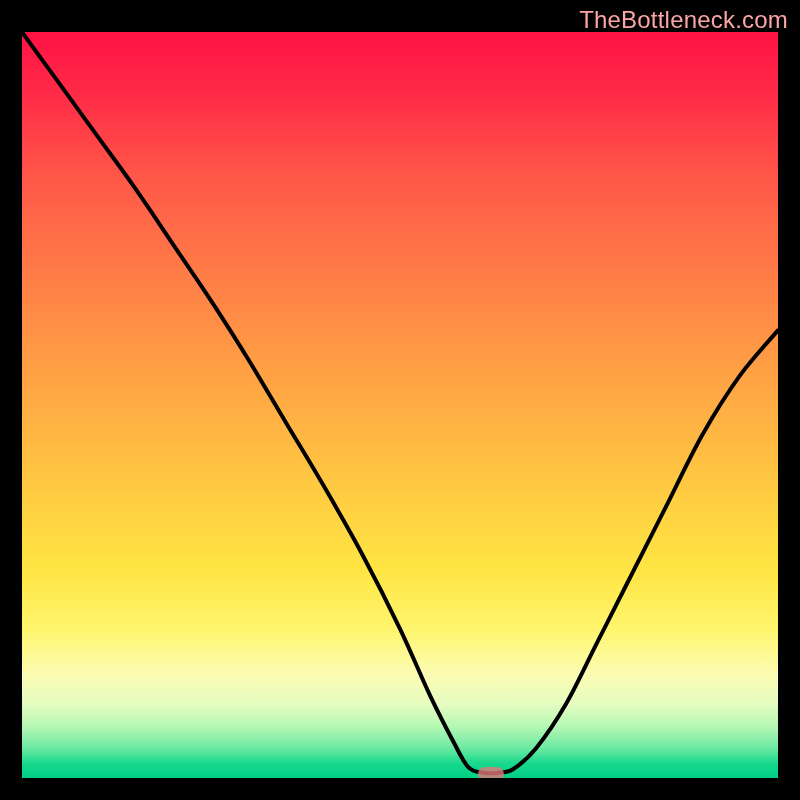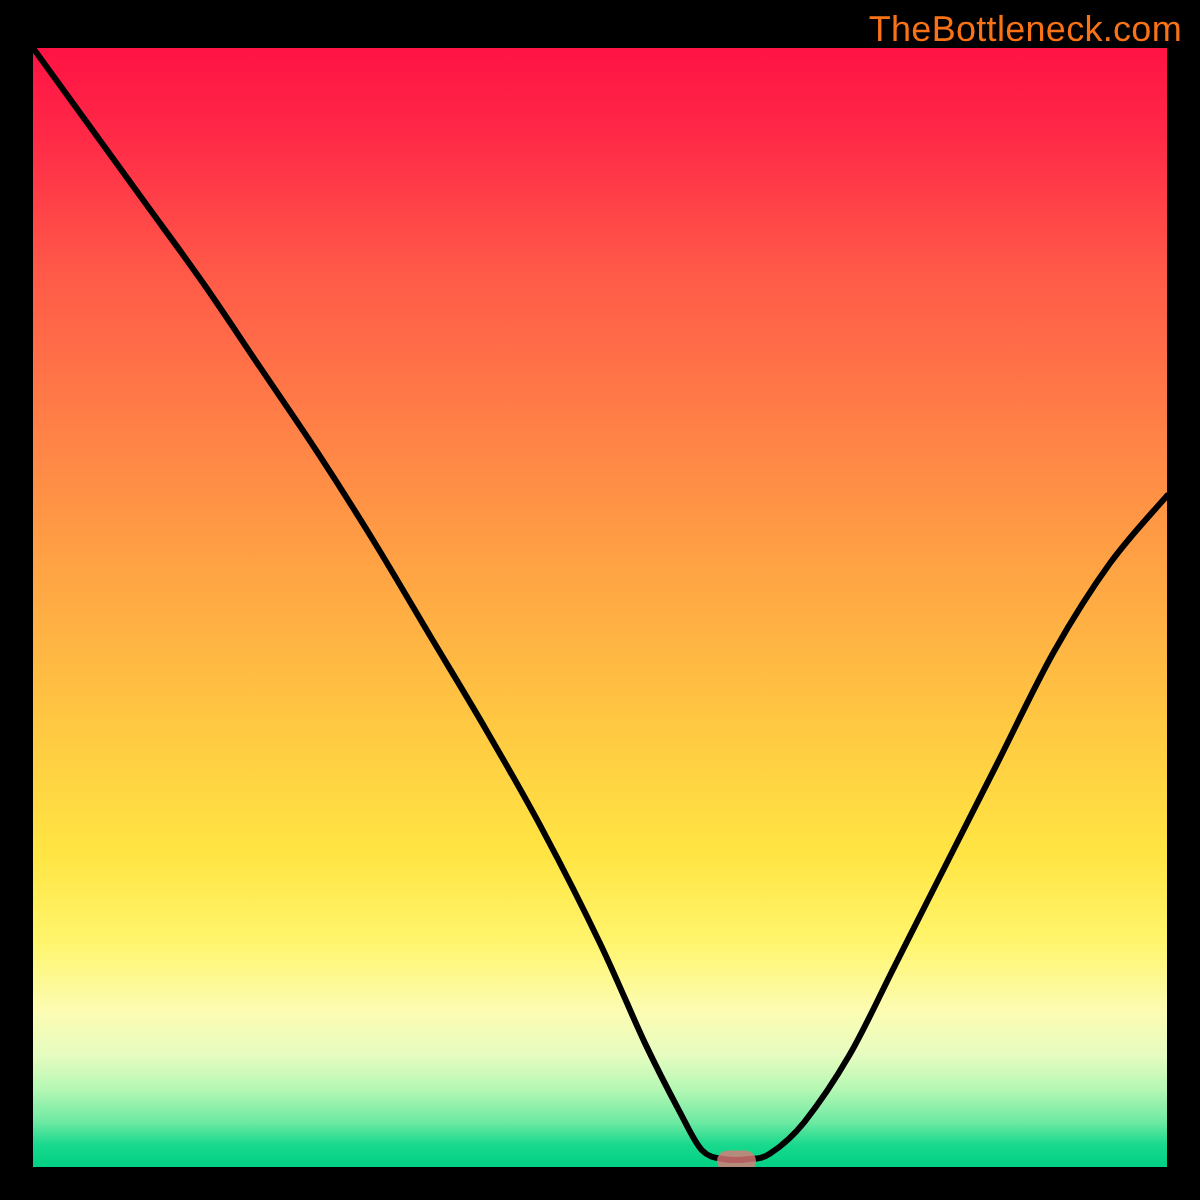--- a/index.html
+++ b/index.html
@@ -16,21 +16,21 @@
     left: 0;
     top: 0;
     width: 800px;
     height: 800px;
     background: #000;
   }
   .watermark {
     position: absolute;
     top: 6px;
     right: 12px;
-    color: #f97316;
+    color: #fca5a5;
     font-size: 24px;
     font-weight: 500;
     letter-spacing: 0.2px;
     z-index: 10;
     user-select: none;
   }
   .plot {
     position: absolute;
     left: 22px;
     top: 32px;

